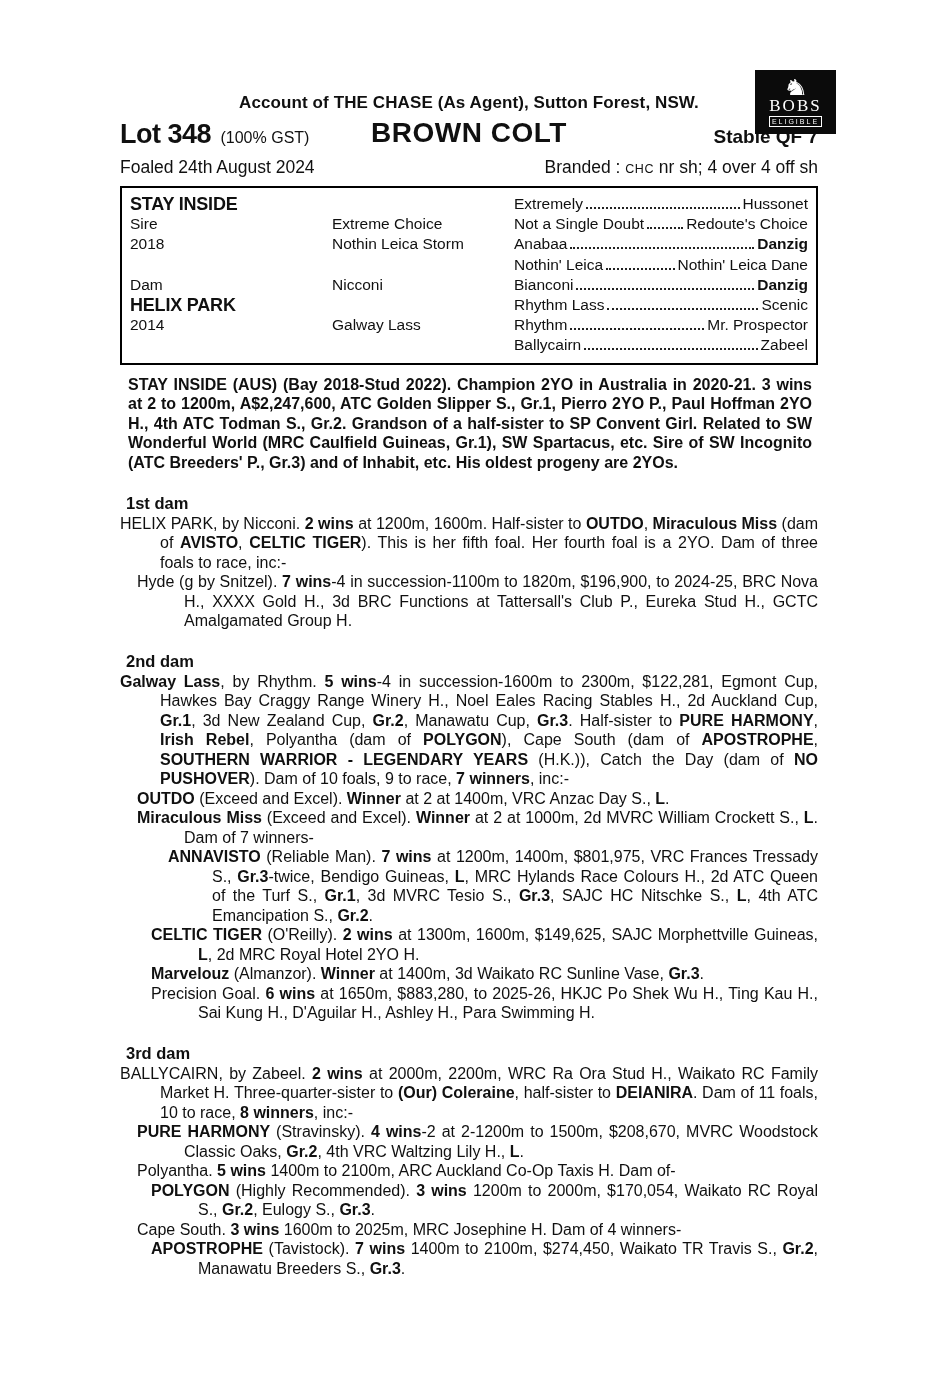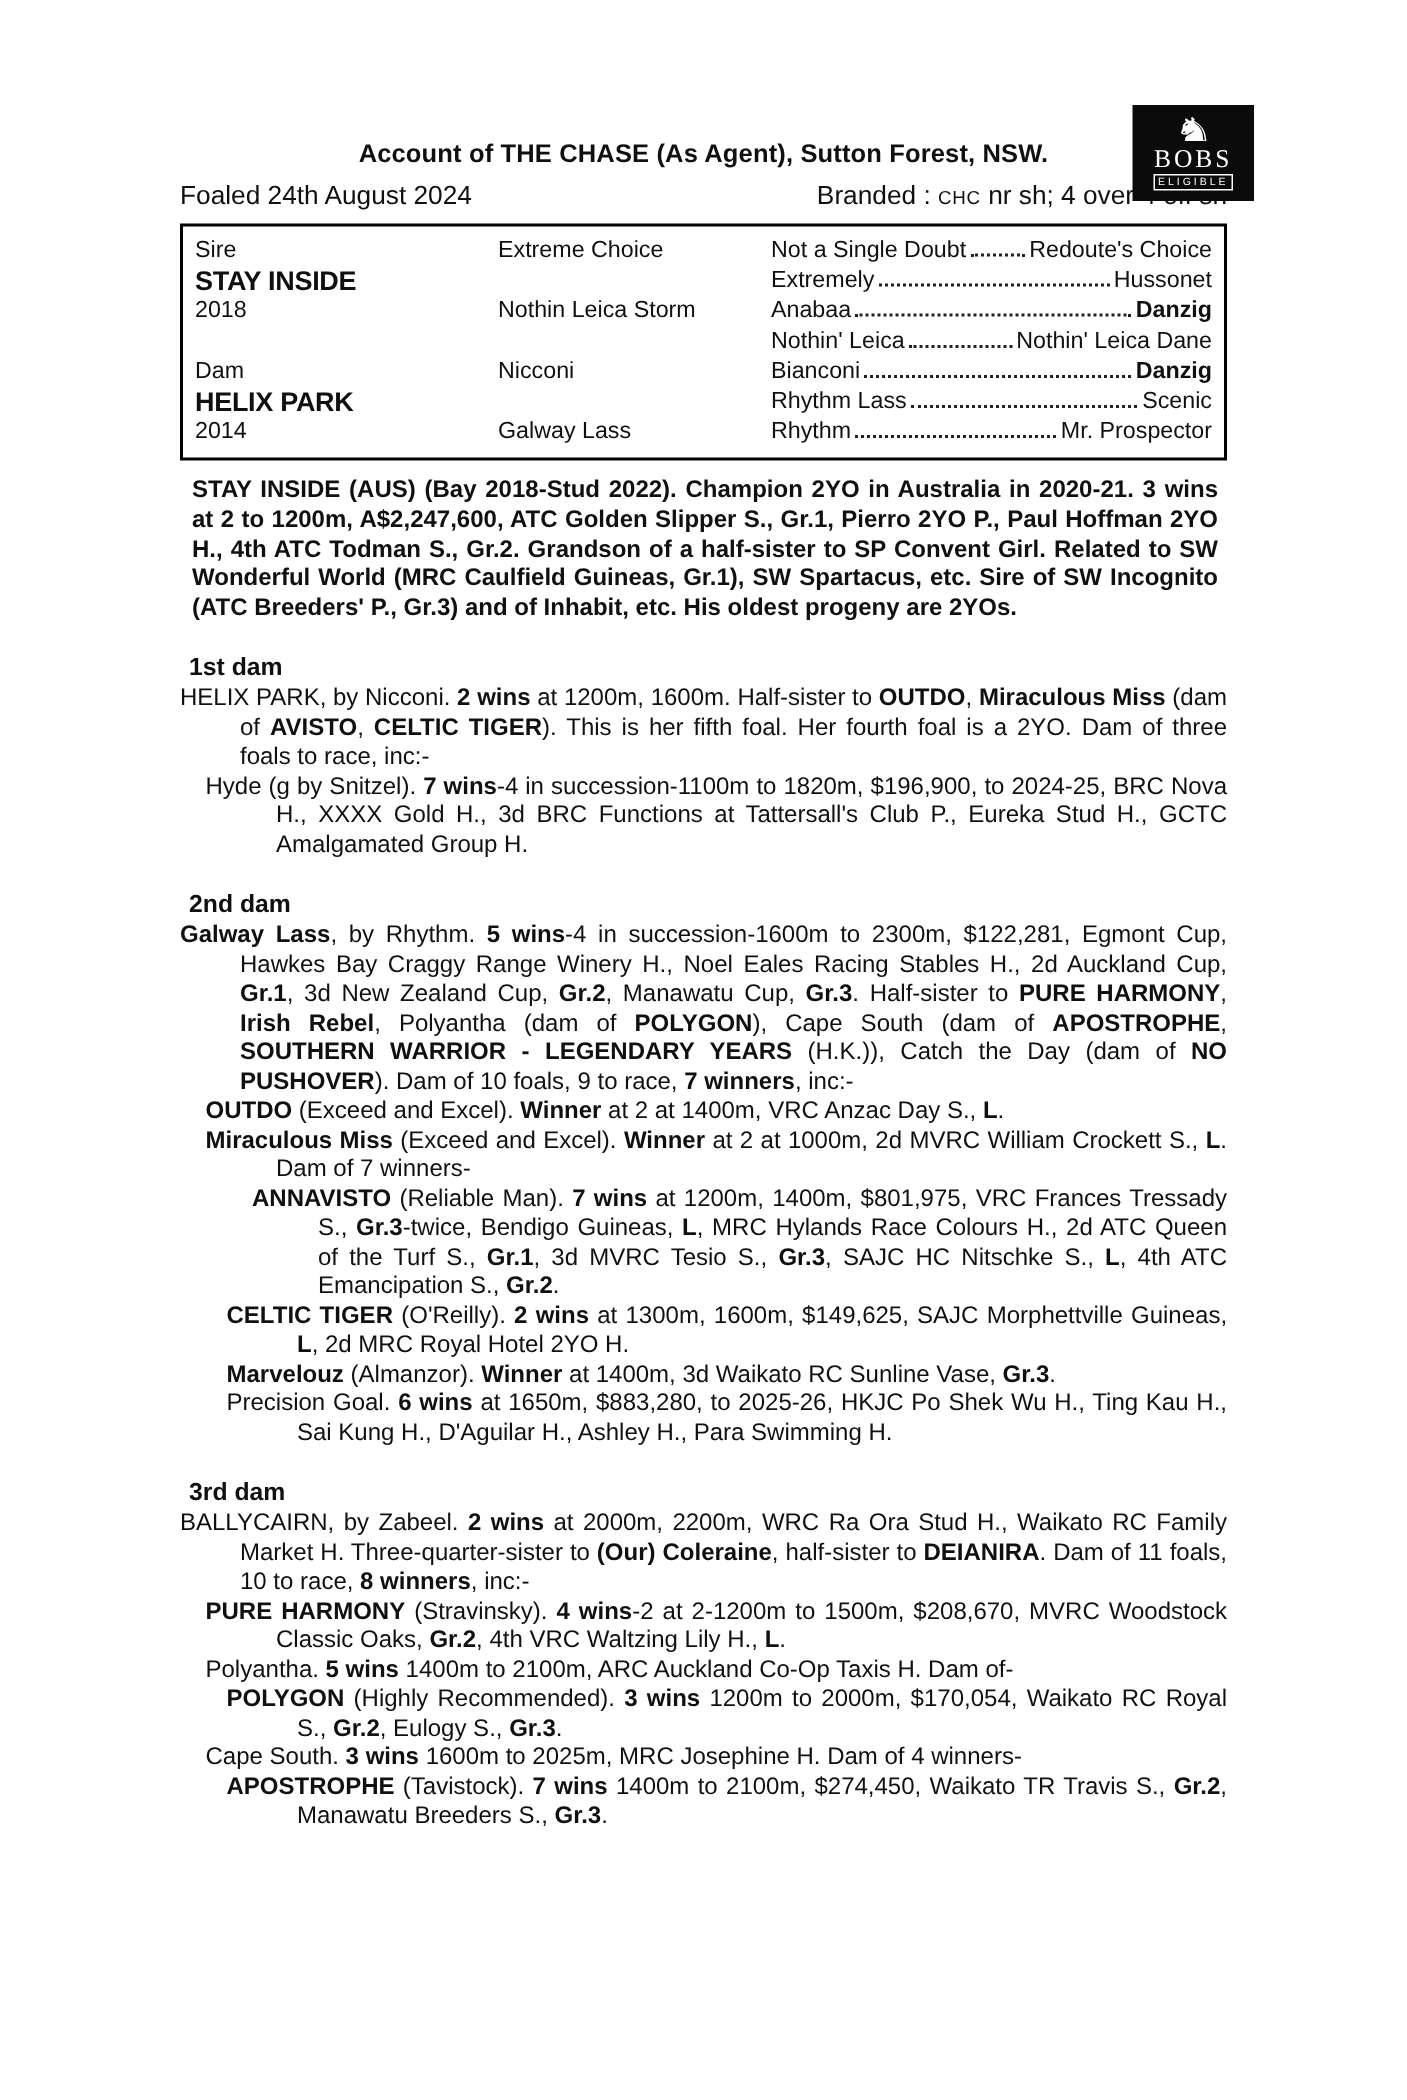--- a/index.html
+++ b/index.html
@@ -68,44 +68,52 @@
   <div class="content">
 
     <div class="logo-box">
       <span class="logo-horse">♞</span>
       <span class="logo-title">BOBS</span>
       <span class="logo-sub">ELIGIBLE</span>
     </div>
 
     <div class="account-line">Account of THE CHASE (As Agent), Sutton Forest, NSW.</div>
 
+    <div class="lot-row">
+      <span class="lot-left">
+        <span class="lot-label">Lot 348</span>
+        <span class="gst-label">(100% GST)</span>
+      </span>
+      <span class="lot-title">BROWN COLT</span>
+      <span class="stable-label">Stable QF 7</span>
+    </div>
 
     <div class="foaled-row">
       <span>Foaled 24th August 2024</span>
       <span><span>Branded : </span><span class="brand-code">CHC</span><span> nr sh; 4 over 4 off sh</span></span>
     </div>
 
     <div class="ped-table">
       <div>
           <div class="ped-row">
+            <div class="ped-c1 heavy">STAY INSIDE</div>
+            <div class="ped-c2">&nbsp;</div>
+            <div class="ped-c3">
+              <span class="gp-left">Extremely</span>
+              <span class="leader"></span>
+              <span class="gp-right">Hussonet</span>
+            </div>
+          </div>
+          <div class="ped-row">
             <div class="ped-c1">Sire</div>
             <div class="ped-c2">Extreme Choice</div>
             <div class="ped-c3">
               <span class="gp-left">Not a Single Doubt</span>
               <span class="leader"></span>
               <span class="gp-right">Redoute's Choice</span>
-            </div>
-          </div>
-          <div class="ped-row">
-            <div class="ped-c1 heavy">STAY INSIDE</div>
-            <div class="ped-c2">&nbsp;</div>
-            <div class="ped-c3">
-              <span class="gp-left">Extremely</span>
-              <span class="leader"></span>
-              <span class="gp-right">Hussonet</span>
             </div>
           </div>
           <div class="ped-row">
             <div class="ped-c1">2018</div>
             <div class="ped-c2">Nothin Leica Storm</div>
             <div class="ped-c3">
               <span class="gp-left">Anabaa</span>
               <span class="leader"></span>
               <span class="gp-right bseg">Danzig</span>
             </div>
@@ -139,20 +147,29 @@
           </div>
           <div class="ped-row">
             <div class="ped-c1">2014</div>
             <div class="ped-c2">Galway Lass</div>
             <div class="ped-c3">
               <span class="gp-left">Rhythm</span>
               <span class="leader"></span>
               <span class="gp-right">Mr. Prospector</span>
             </div>
           </div>
+          <div class="ped-row">
+            <div class="ped-c1">&nbsp;</div>
+            <div class="ped-c2">&nbsp;</div>
+            <div class="ped-c3">
+              <span class="gp-left">Ballycairn</span>
+              <span class="leader"></span>
+              <span class="gp-right">Zabeel</span>
+            </div>
+          </div>
         </div>
     </div>
 
     <p class="sire-summary">STAY INSIDE (AUS) (Bay 2018-Stud 2022). Champion 2YO in Australia in 2020-21. 3 wins at 2 to 1200m, A$2,247,600, ATC Golden Slipper S., Gr.1, Pierro 2YO P., Paul Hoffman 2YO H., 4th ATC Todman S., Gr.2. Grandson of a half-sister to SP Convent Girl. Related to SW Wonderful World (MRC Caulfield Guineas, Gr.1), SW Spartacus, etc. Sire of SW Incognito (ATC Breeders' P., Gr.3) and of Inhabit, etc. His oldest progeny are 2YOs.</p>
 
     <div class="dam-sections">
         <div class="dam-heading">1st dam</div>
         <p class="para lvl0"><span>HELIX PARK, by Nicconi. </span><span class="bseg">2 wins</span><span> at 1200m, 1600m. Half-sister to </span><span class="bseg">OUTDO</span><span>, </span><span class="bseg">Miraculous Miss</span><span> (dam of </span><span class="bseg">AVISTO</span><span>, </span><span class="bseg">CELTIC TIGER</span><span>). This is her fifth foal. Her fourth foal is a 2YO. Dam of three foals to race, inc:-</span></p>
         <p class="para lvl1"><span>Hyde (g by Snitzel). </span><span class="bseg">7 wins</span><span>-4 in succession-1100m to 1820m, $196,900, to 2024-25, BRC Nova H., XXXX Gold H., 3d BRC Functions at Tattersall's Club P., Eureka Stud H., GCTC Amalgamated Group H.</span></p>
         <div class="dam-heading">2nd dam</div>

